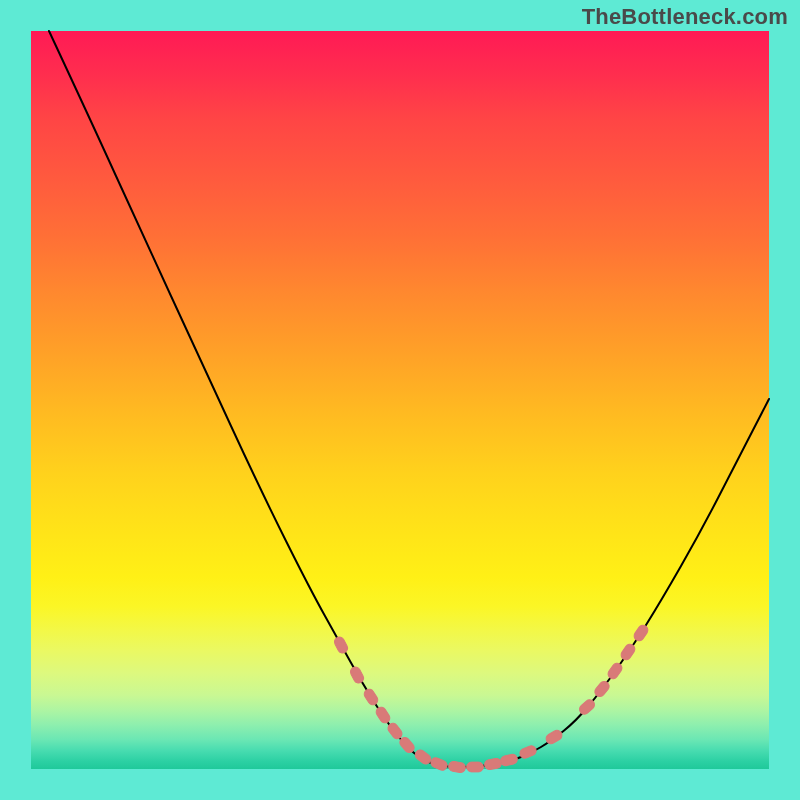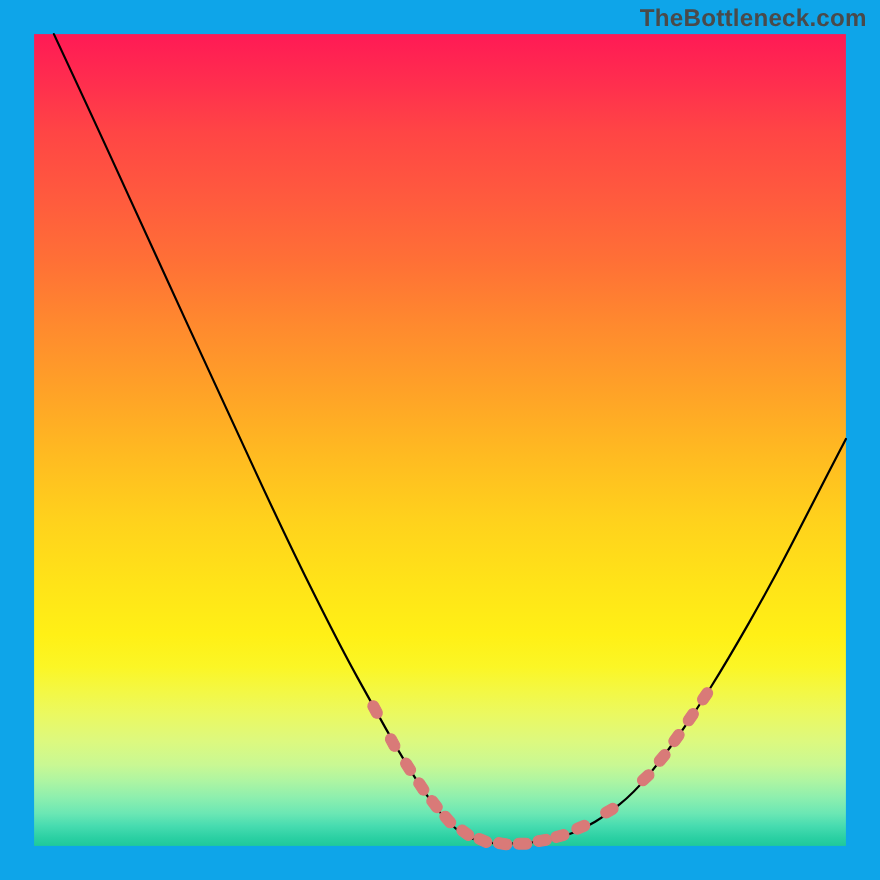--- a/index.html
+++ b/index.html
@@ -8,21 +8,21 @@
     width: 800px;
     height: 800px;
     background: #000000;
     font-family: Arial, Helvetica, sans-serif;
     overflow: hidden;
   }
   .frame {
     position: relative;
     width: 800px;
     height: 800px;
-    background: #0ea5e9;
+    background: #5eead4;
   }
   .watermark {
     position: absolute;
     top: 4px;
     right: 12px;
     color: #4a4a4a;
     font-size: 22px;
     font-weight: 600;
     letter-spacing: 0.2px;
     user-select: none;

